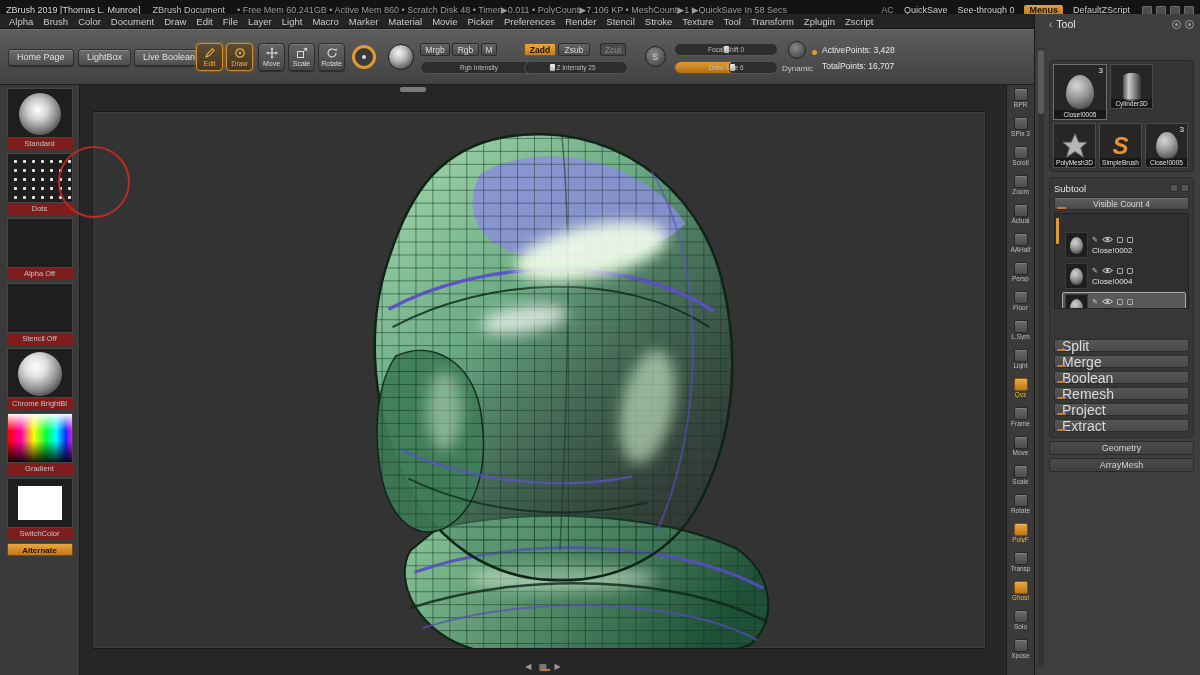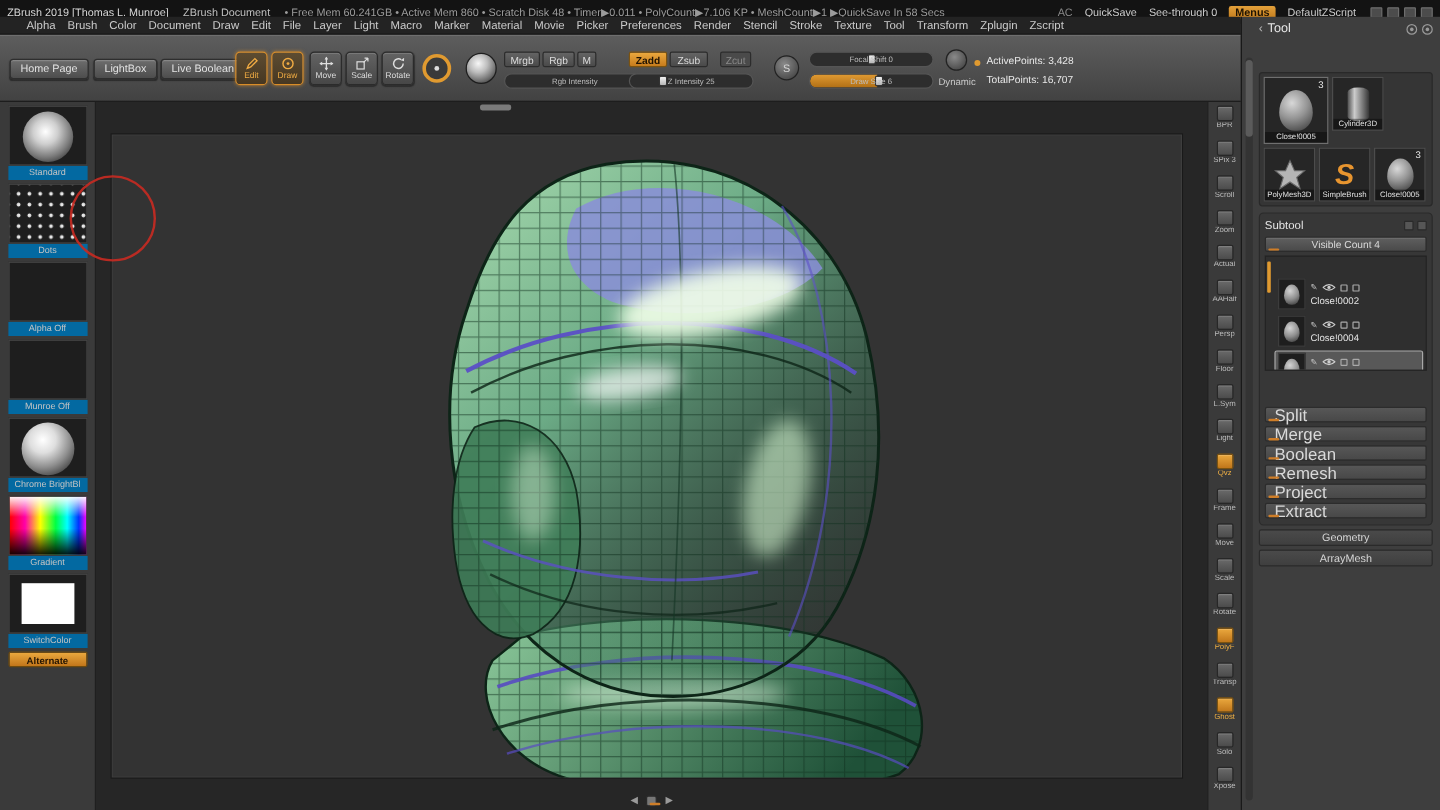--- a/index.html
+++ b/index.html
@@ -18,21 +18,21 @@
     border-radius:2px; height:11px; line-height:11px; font-weight:bold; }
   .tb-chip.dim { color:#8a8a8a; }
   .tb-icons { display:flex; gap:4px; align-items:center; }
   .tb-ico { width:10px; height:9px; background:#4c4c4c; border:1px solid #6d6d6d; border-radius:1px; }
 
   
   .main { position:absolute; left:0; top:14px; width:1200px; height:661px; display:flex; }
   .left-col { width:1034px; display:flex; flex-direction:column; }
 
   
-  .menubar { height:15px; background:#232323; display:flex; align-items:center; padding-left:17px; border-bottom:1px solid #141414; }
+  .menubar { height:15px; background:#232323; display:flex; align-items:center; padding-left:4px; border-bottom:1px solid #141414; }
   .menu-item { font-size:9.5px; color:#cbcbcb; padding:0 5px; cursor:default; }
 
   
   .toolbar { height:56px; background:linear-gradient(#5d5d5d,#424242); border-top:1px solid #6f6f6f;
     border-bottom:1px solid #1d1d1d; position:relative; }
   .shelf-btn { position:absolute; height:17px; line-height:15px; padding:0 8px; font-size:9px; color:#e2e2e2;
     background:linear-gradient(#6d6d6d,#4d4d4d); border:1px solid #2e2e2e; border-radius:3px;
     box-shadow:0 1px 1px rgba(0,0,0,.45), inset 0 1px 0 rgba(255,255,255,.18); }
   .tool-icon-btn { position:absolute; width:27px; height:28px; border-radius:4px;
     background:linear-gradient(#636363,#474747); border:1px solid #2b2b2b; color:#dddddd;
@@ -65,21 +65,21 @@
 
   
   .workspace { flex:1; display:flex; }
 
   
   .tray { width:80px; background:#3a3a3a; border-right:1px solid #1f1f1f; padding-top:3px;
     display:flex; flex-direction:column; align-items:center; }
   .tray-item { width:66px; margin-bottom:3px; }
   .tray-item .thumb { width:66px; height:50px; background:#1e1e1e; border:1px solid #464646; position:relative; overflow:hidden; }
   .tray-item .tray-label { width:66px; font-size:7.5px; color:#c4c4c4; text-align:center; padding:1px 0 2px;
-    background:#0369a1; white-space:nowrap; overflow:hidden; }
+    background:#7f1d1d; white-space:nowrap; overflow:hidden; }
   .viz { position:absolute; inset:0; }
   .kind-brush .viz { background:radial-gradient(circle at 45% 40%, #ffffff, #cfcfcf 30%, #7a7a7a 62%, #2a2a2a 88%);
     border-radius:50%; width:42px; height:42px; margin:4px auto; position:relative; }
   .kind-stroke .viz { background-image:radial-gradient(#e6e6e6 1.3px, transparent 1.9px); background-size:9px 9px; background-position:3px 3px; }
   .kind-material .viz { background:radial-gradient(circle at 40% 33%, #ffffff, #dedede 28%, #8e8e8e 58%, #3a3a3a 85%, #151515);
     border-radius:50%; width:44px; height:44px; margin:3px auto; position:relative; }
   .kind-gradient .viz { background:
     linear-gradient(to bottom, rgba(255,255,255,.95), rgba(255,255,255,0) 35%, rgba(0,0,0,0) 55%, rgba(0,0,0,.9)),
     linear-gradient(to right, #ff0000, #ff00aa 20%, #ffff00 40%, #00ff44 60%, #00ffff 75%, #0033ff 90%, #ff00ff); }
   .kind-switch .viz { background:#ffffff; inset:7px 10px; position:absolute; }
@@ -319,21 +319,21 @@
           <div class="tray-item kind-alpha">
             <div class="thumb">
               <div class="viz"></div>
             </div>
             <div class="tray-label">Alpha Off</div>
           </div>
           <div class="tray-item kind-texture">
             <div class="thumb">
               <div class="viz"></div>
             </div>
-            <div class="tray-label">Munroe Off</div>
+            <div class="tray-label">Stencil Off</div>
           </div>
           <div class="tray-item kind-material">
             <div class="thumb">
               <div class="viz"></div>
             </div>
             <div class="tray-label">Chrome BrightBl</div>
           </div>
           <div class="tray-item kind-gradient">
             <div class="thumb">
               <div class="viz"></div>

